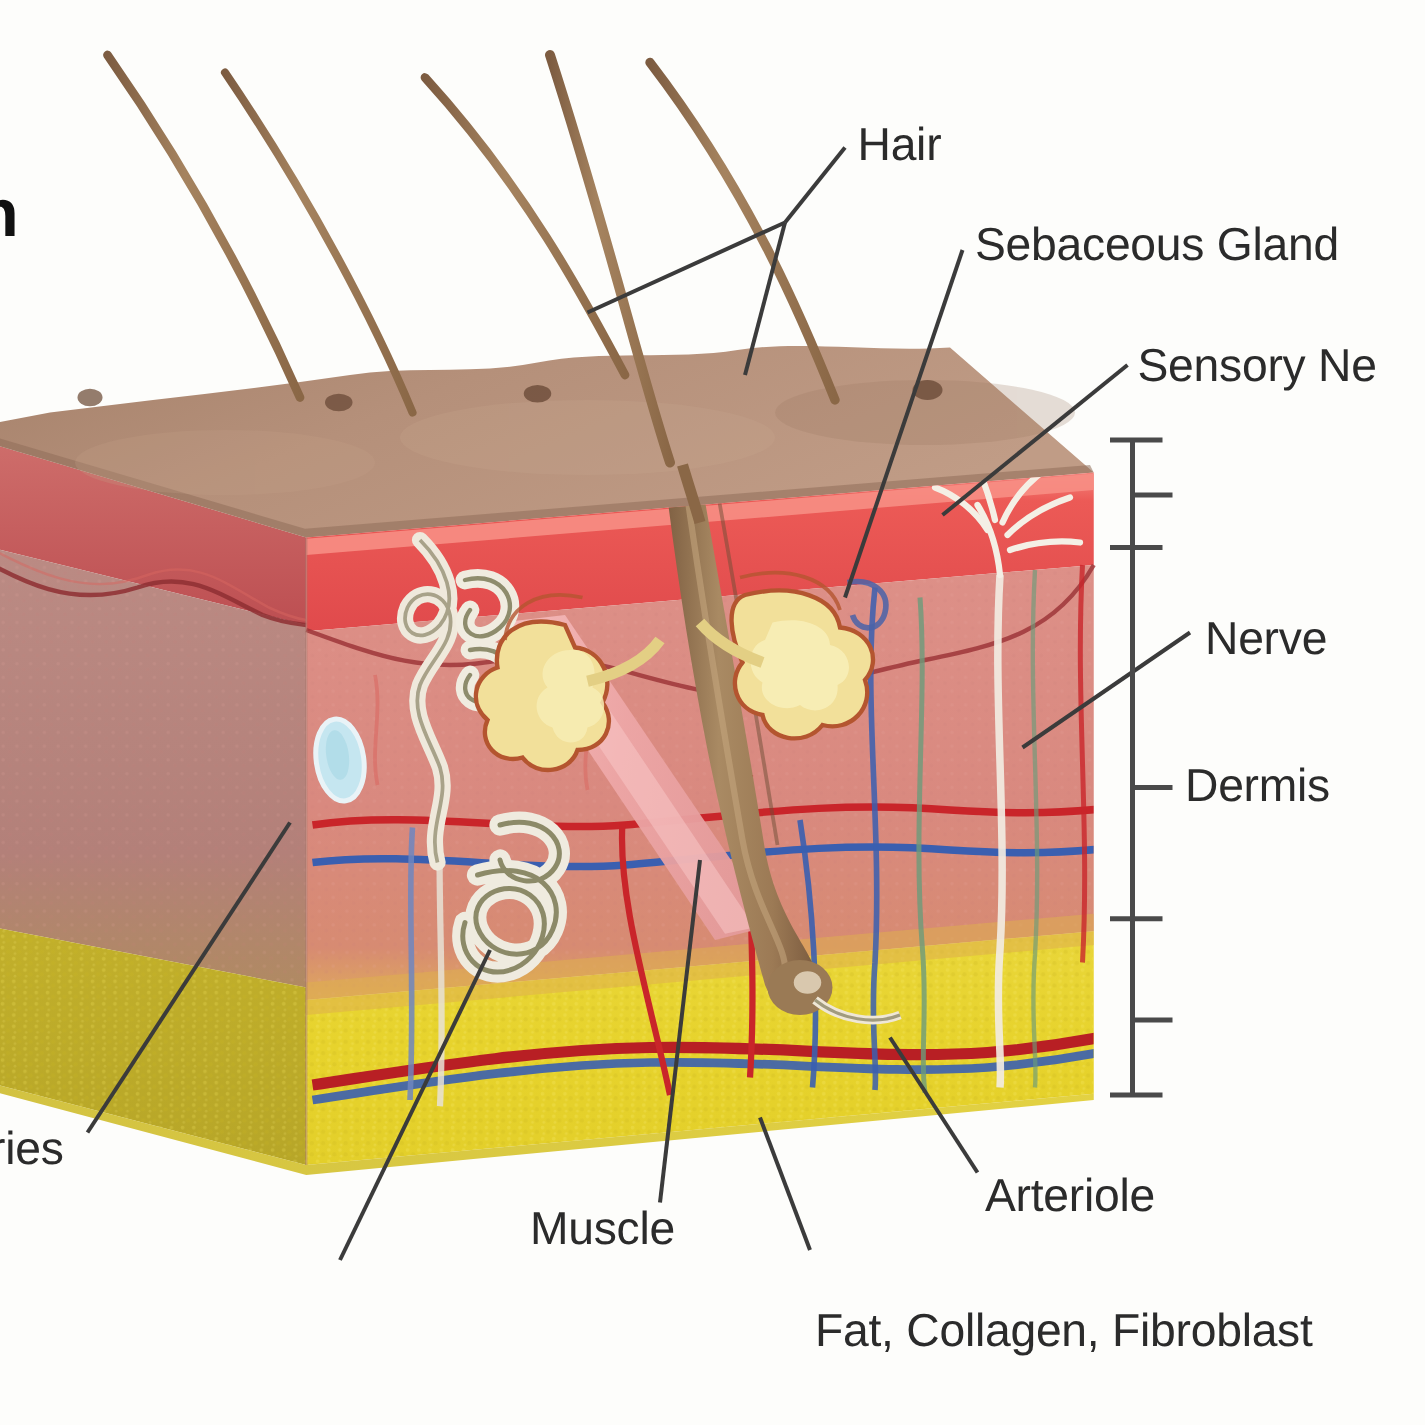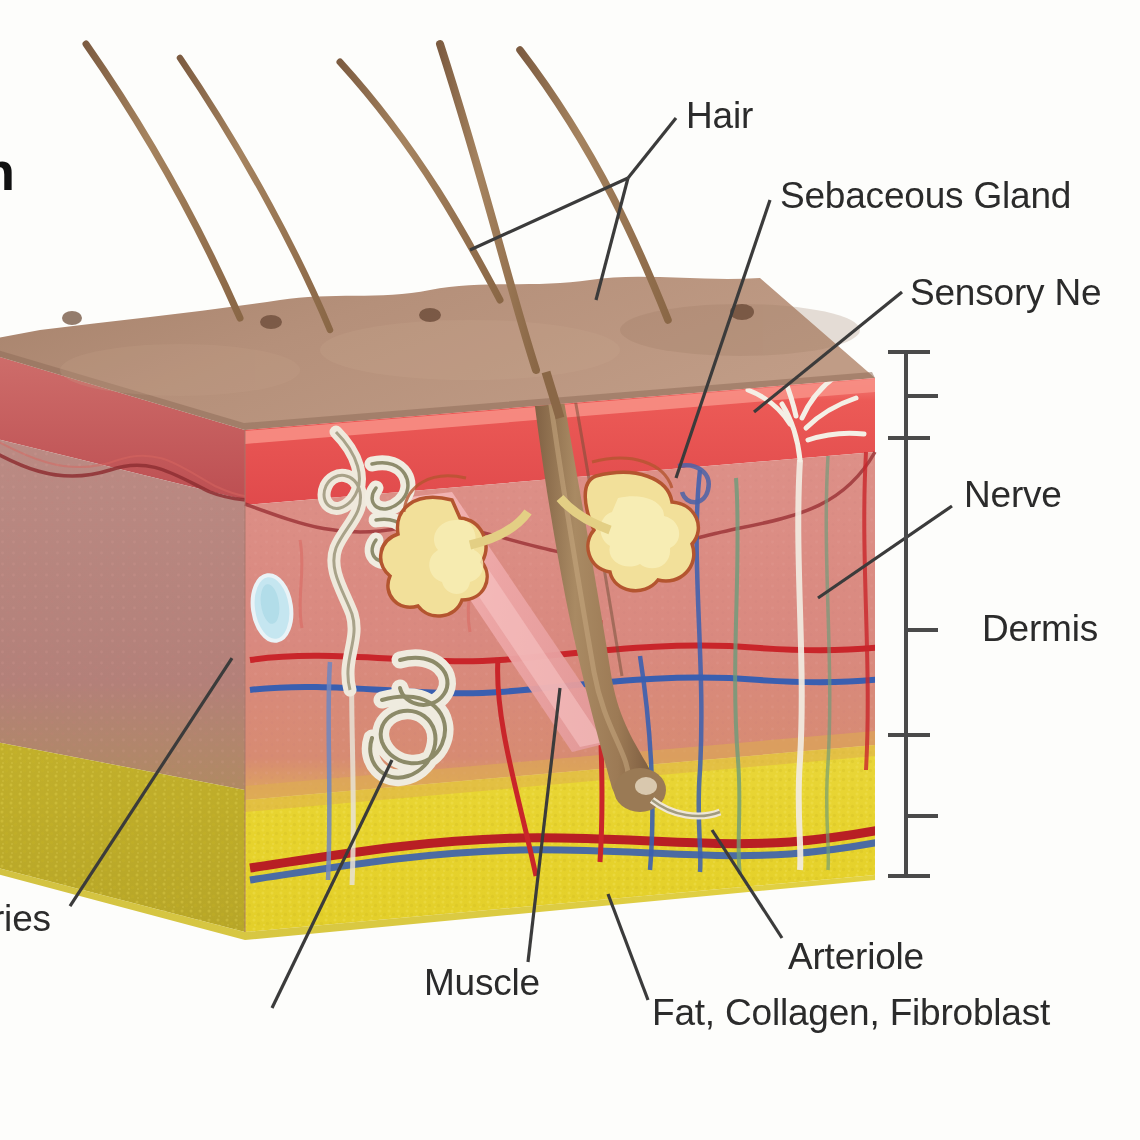--- a/index.html
+++ b/index.html
@@ -347,27 +347,27 @@
 
   <div class="title" style="left:-18px; top:140px;">n</div>
 
   <div class="lbl" style="left:686px; top:95px;">Hair</div>
 
   <div class="lbl" style="left:910px; top:272px;">Sensory Ne</div>
 
   <div class="lbl" style="left:780px; top:175px;">Sebaceous Gland</div>
 
 
-  <div class="lbl" style="left:964px; top:474px;">Nerve</div>
-
-  <div class="lbl" style="left:948px; top:608px;margin-left:34px;">Dermis</div>
+  <div class="lbl" style="left:964px; top:490px;">Nerve</div>
+
+  <div class="lbl" style="left:948px; top:608px;">Dermis</div>
 
 
   <div class="lbl" style="left:-8px; top:898px;">ries</div>
 
 
   <div class="lbl" style="left:424px; top:962px;">Muscle</div>
 
   <div class="lbl" style="left:788px; top:936px;">Arteriole</div>
 
-  <div class="lbl" style="left:652px; top:992px;">Fat, Collagen, Fibroblast</div>
+  <div class="lbl" style="left:652px; top:1044px;">Fat, Collagen, Fibroblast</div>
 
 </div>
 
 </body></html>

